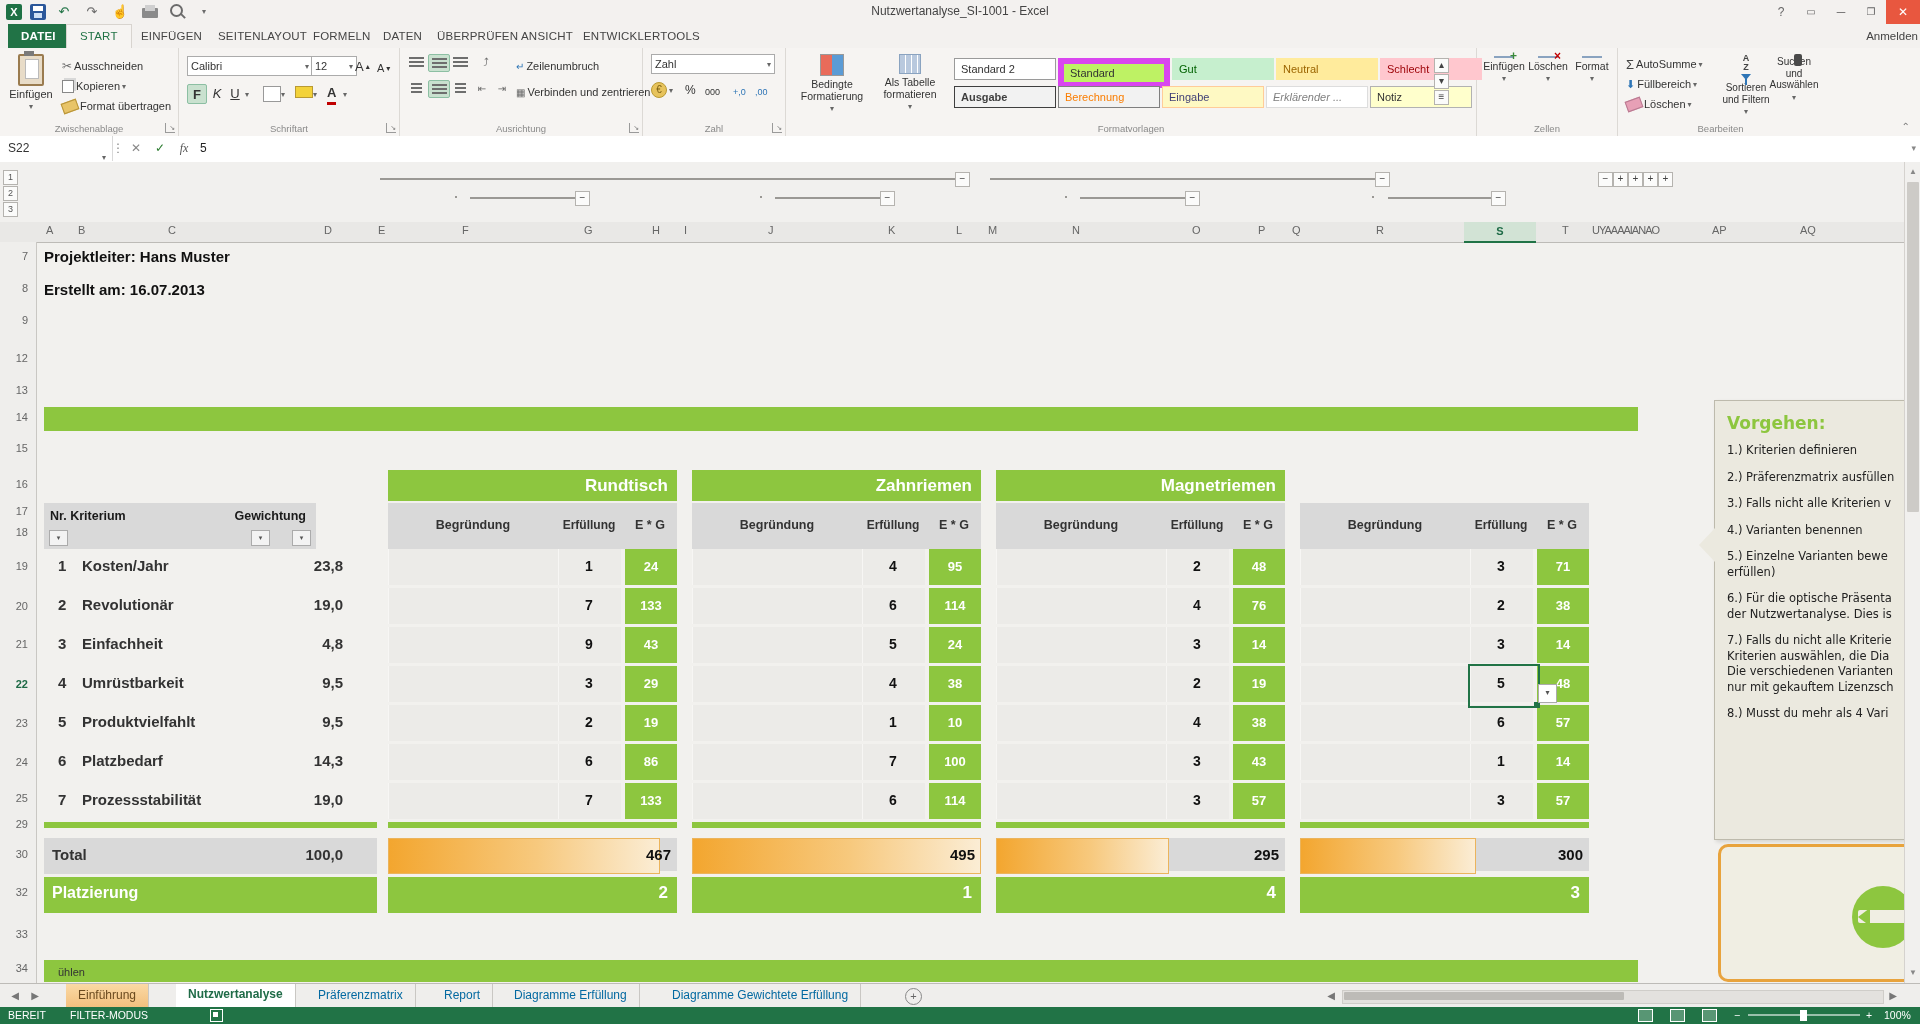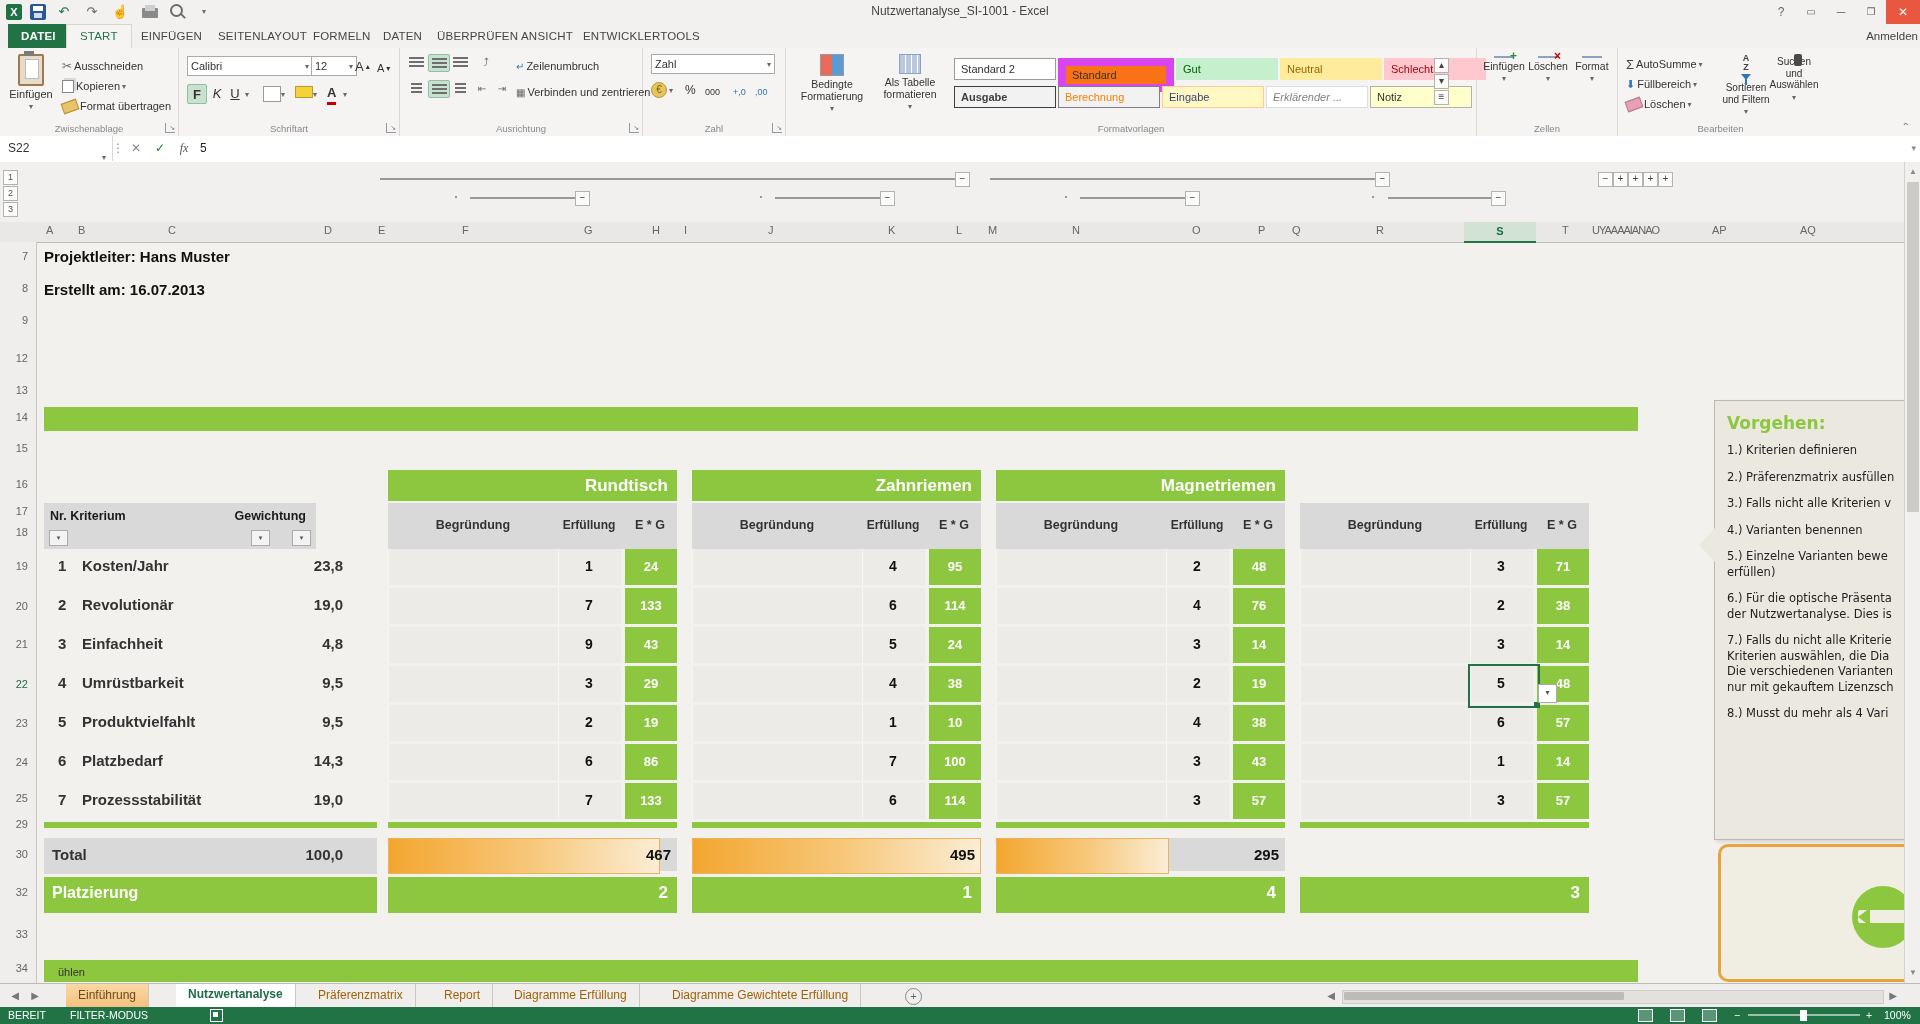--- a/index.html
+++ b/index.html
@@ -73,21 +73,21 @@
   #outline{position:absolute;left:0;top:162px;width:1920px;height:60px;background:#F1F0EE}
   .olv{position:absolute;width:13px;height:13px;border:1px solid #b5b3af;background:#fbfbfa;font-size:9px;line-height:13px;text-align:center;color:#555}
   .obar{position:absolute;height:2px;background:#9a9894}
   .obox{position:absolute;width:13px;height:13px;border:1px solid #b5b3af;background:#fbfbfa;font-size:10px;line-height:11px;text-align:center;color:#444}
   .odot{position:absolute;width:2px;height:2px;background:#9a9894}
   #colheaders{position:absolute;left:0;top:222px;width:1920px;height:20px;background:#E9E8E6;border-bottom:1px solid #BDBBB7;font-size:11px;color:#666}
   .colh{position:absolute;top:2px}
   #colh-sel{position:absolute;left:1464px;top:0;width:72px;height:19px;background:#D2E3D5;border-bottom:2px solid #217346;color:#1F6B47;text-align:center;line-height:18px;font-weight:bold}
   #rowgutter{position:absolute;left:0;top:242px;width:36px;height:741px;background:#EFEEEC;border-right:1px solid #C9C7C3;font-size:11px;color:#666}
   .rowh{position:absolute;right:8px}
-  .rowh.sel{color:#1F6B47;font-weight:normal}
+  .rowh.sel{color:#1F6B47;font-weight:bold}
 
   
   .sheet-title{position:absolute;font-weight:bold;font-size:15px;color:#111}
   .greenbar{position:absolute;left:44px;width:1594px;background:#8DC63F}
   .vhead{position:absolute;height:31px;background:#8DC63F;color:#fff;font-weight:bold;font-size:17px;text-align:right;line-height:31px;padding-right:9px;box-sizing:border-box}
   .gray-head{position:absolute;top:503px;height:46px;background:#D9D9D9}
   .gh-txt{position:absolute;top:6px;font-weight:bold;font-size:12.5px;color:#1a1a1a}
   .filterbtn{position:absolute;bottom:3px;width:17px;height:14px;background:#F3F3F3;border:1px solid #ABABAB;font-size:7px;color:#555;text-align:center;line-height:13px}
   .crow{position:absolute;left:44px;width:333px;height:36px}
   .c-nr{position:absolute;left:14px;top:8px;font-weight:bold;font-size:15px}
@@ -128,21 +128,21 @@
   #logo .arr{position:absolute;left:6px;top:22px;width:0;height:0;border-top:9px solid transparent;border-bottom:9px solid transparent;border-right:12px solid #8DC63F}
 
   
   #vscroll{position:absolute;left:1904px;top:162px;width:16px;height:821px;background:#F1F0EE;border-left:1px solid #D5D2CE}
   .sbtn{position:absolute;left:1px;width:14px;height:16px;color:#888;font-size:8px;text-align:center;line-height:16px}
   #vthumb{position:absolute;left:2px;top:20px;width:12px;height:330px;background:#CDCBC7;border-radius:1px}
 
   
   #tabbar{position:absolute;left:0;top:983px;width:1920px;height:24px;background:#EFEEEC;border-top:1px solid #BDBBB7;font-size:12px}
   .tnav{position:absolute;top:0;width:18px;height:24px;color:#777;text-align:center;line-height:24px;font-size:10px}
-  .stab{position:absolute;top:0;height:24px;line-height:23px;padding:0 12px;color:#a16207;border-right:1px solid #C9C7C3;white-space:nowrap}
+  .stab{position:absolute;top:0;height:24px;line-height:23px;padding:0 12px;color:#0369a1;border-right:1px solid #C9C7C3;white-space:nowrap}
   #stab-0{background:linear-gradient(#FBD9A4,#F2BF7D);color:#6B4A1F}
   #stab-1{background:#fff;color:#1F6B47;font-weight:bold;border-bottom:2px solid #217346;line-height:21px}
   #addsheet{position:absolute;top:4px;width:15px;height:15px;border:1px solid #888;border-radius:50%;color:#666;font-size:11px;line-height:14px;text-align:center}
   #hscroll-track{position:absolute;top:6px;height:12px;background:#E3E1DE;border:1px solid #CFCDC9}
   #hscroll-thumb{position:absolute;top:8px;height:8px;background:#BDBBB7;border-radius:1px}
 
   
   #statusbar{position:absolute;left:0;top:1007px;width:1920px;height:17px;background:#217346;color:#fff;font-size:10.5px}
   .sb{position:absolute;top:2px}
   .macro-ic{width:11px;height:11px;border:1px solid #fff;background:transparent;position:relative}
@@ -306,21 +306,21 @@
         <span class="rbtn-txt" style="white-space:normal;font-size:10.5px;line-height:1.15">Bedingte Formatierung</span>
         <span class="caret">▾</span>
       </div>
       <div class="tool" style="left:88px;top:6px;flex-direction:column;width:72px;height:64px;text-align:center">
         <div class="grid-ic"></div>
         <span class="rbtn-txt" style="white-space:normal;font-size:10.5px;line-height:1.15">Als Tabelle formatieren</span>
         <span class="caret">▾</span>
       </div>
       <div class="galrow" style="top:10px">
         <div class="galitem" style="background:#fff;border:1px solid #9a9a9a">Standard 2</div>
-        <div class="galitem" style="background:#f97316;border:8px solid #d946ef;height:18px;line-height:18px">Standard</div>
+        <div class="galitem" style="background:#bef264;border:6px solid #d946ef;height:18px;line-height:18px">Standard</div>
         <div class="galitem" style="background:#C6EFCE;color:#006100;border:1px solid #C6EFCE">Gut</div>
         <div class="galitem" style="background:#FFEB9C;color:#9C6500;border:1px solid #FFEB9C">Neutral</div>
         <div class="galitem" style="background:#FFC7CE;color:#9C0006;border:1px solid #FFC7CE">Schlecht</div>
       </div>
       <div class="galrow" style="top:38px">
         <div class="galitem" style="background:#F2F2F2;color:#3F3F3F;border:1px solid #3F3F3F;font-weight:bold">Ausgabe</div>
         <div class="galitem" style="background:#F2F2F2;color:#FA7D00;border:1px solid #7F7F7F">Berechnung</div>
         <div class="galitem" style="background:#fef9c3;color:#3F3F76;border:1px solid #FFCC99">Eingabe</div>
         <div class="galitem" style="background:#fff;color:#808080;font-style:italic;border:1px solid #ddd">Erklärender ...</div>
         <div class="galitem" style="background:#FFFFCC;border:1px solid #B2B2B2">Notiz</div>
@@ -749,20 +749,24 @@
         <span class="erf">1</span>
         <span class="eg">14</span>
       </div>
     <div class="vrow" style="top:313px">
         <div class="bg1"></div>
         <div class="dv"></div>
         <span class="erf">3</span>
         <span class="eg">57</span>
       </div>
     <div class="vstrip"></div>
+    <div class="vtotal">
+      <div class="dbar" style="width: 61%;"></div>
+      <span class="val">300</span>
+    </div>
     <div class="vrank">
         <span class="rk">3</span>
       </div>
   </div>
 
   <div id="sel-cell"></div>
   <div id="sel-handle"></div>
   <div id="dv-btn">▾</div>
 
   <div class="greenbar" style="top:960px;height:22px"></div>

